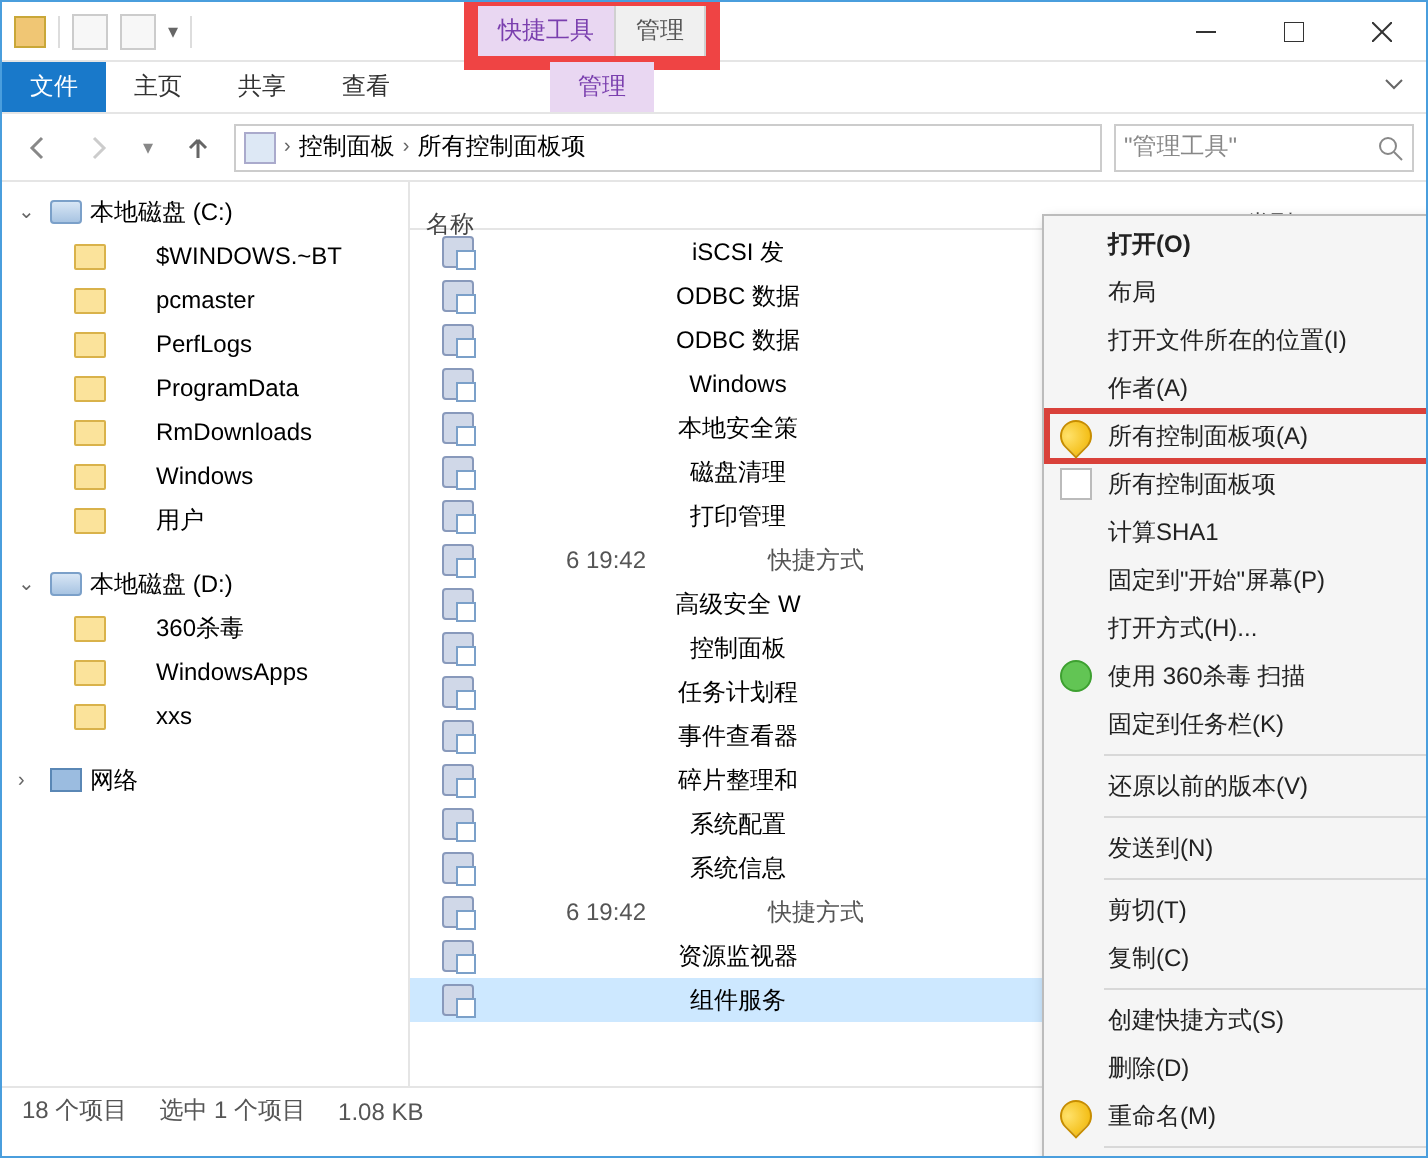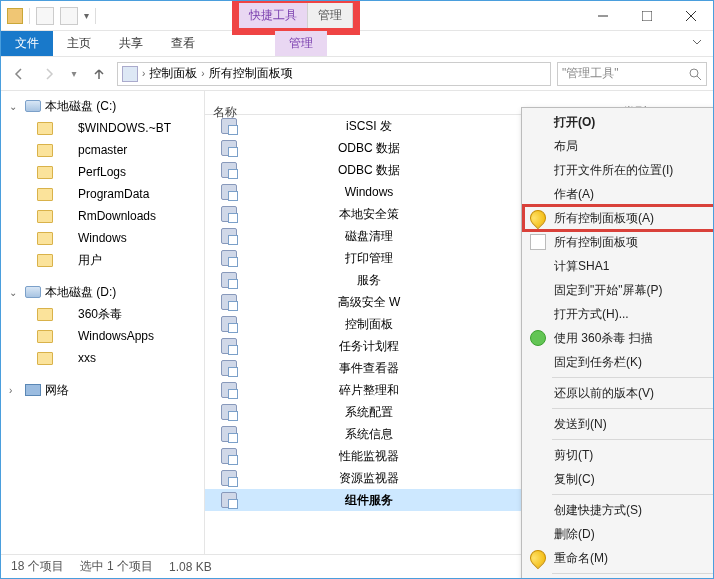--- a/index.html
+++ b/index.html
@@ -42,38 +42,38 @@
 .tree .spacer { height: 10px; }
 
 .list { flex: 1; position: relative; }
 .list-header { display: flex; height: 24px; align-items: center; border-bottom: 1px solid #e5e5e5; color: #444; }
 .list-header .col { padding: 0 8px; margin-top: 19px; }
 .col-name { width: 290px; padding-left: 16px; }
 .col-date { width: 120px; }
 .col-type { width: 90px; }
 .list-body { }
 .row { display: flex; align-items: center; height: 22px; text-align: center; }
-.row.selected { background: #cde8ff; font-weight: bold; }
+.row.selected { background: #cde8ff; }
 .row .ficon { width: 16px; height: 16px; margin: 0 6px 0 16px; background: #d0d8e8; border: 1px solid #8899bb; border-radius: 2px; position: relative; }
 .row .ficon::after { content:''; position:absolute; bottom:-2px; right:-2px; width:8px; height:8px; background:#fff; border:1px solid #7ba0c9; }
 .row .fname { width: 252px; white-space: nowrap; overflow: hidden; }
 .row .fdate { width: 120px; color: #555; }
 .row .ftype { width: 90px; color: #555; }
 
 .ctx-menu { position: absolute; left: 316px; top: 16px; width: 218px; background: #f5f5f5; border: 1px solid #bcbcbc; box-shadow: 2px 3px 6px rgba(0,0,0,0.25); z-index: 50; padding: 2px; }
 .ctx-item { height: 24px; display: flex; align-items: center; padding: 0 26px 0 30px; position: relative; color: #222; }
 .ctx-item .ic { position: absolute; left: 6px; width: 16px; height: 16px; }
 .ctx-item.bold { font-weight: bold; }
 .ctx-item.highlight { outline: 3px solid #d9413a; outline-offset: -1px; }
 .ctx-sep { height: 1px; background: #d8d8d8; margin: 3px 2px 3px 28px; }
 .ic.file { border: 1px solid #bbb; background: #fff; }
 .ic.shield { background: radial-gradient(circle at 30% 30%, #ffe26b, #f0b400); border-radius: 50% 50% 50% 0; transform: rotate(-45deg); border:1px solid #c78d00; }
 .ic.green { background: #62c554; border-radius: 50%; border:1px solid #3da030; }
 
-.statusbar { position: absolute; bottom: 0; left: 0; right: 0; height: 24px; border-top: 1px solid #e5e5e5; display: flex; align-items: center; padding: 0 10px; color: #555; gap: 16px; background: #fff; }
+.statusbar { position: absolute; bottom: 11px; left: 0; right: 0; height: 24px; border-top: 1px solid #e5e5e5; display: flex; align-items: center; padding: 0 10px; color: #555; gap: 16px; background: #fff; }
 .statusbar .viewbtns { margin-left: auto; display: flex; gap: 2px; }
 .statusbar .vb { width: 22px; height: 18px; border: 1px solid #ccc; background: #f5f5f5; }
 
 .watermark { position: absolute; right: 6px; bottom: 26px; color: #d9d9d9; font-size: 18px; font-style: italic; display:flex; align-items:center; gap:6px; }
 .watermark .logo { width: 30px; height: 22px; border: 2px solid #d9d9d9; border-radius: 3px 8px 3px 3px; }
 </style>
 </head>
 <body>
 
 <div class="titlebar">
@@ -264,21 +264,20 @@
           <span class="ftype">快捷方式</span>
         </div>
         <div class="row">
           <span class="ficon"></span>
           <span class="fname">打印管理</span>
           <span class="fdate">6 19:43</span>
           <span class="ftype">快捷方式</span>
         </div>
         <div class="row">
           <span class="ficon"></span>
-          <span class="fname">服务</span>
           <span class="fdate">6 19:42</span>
           <span class="ftype">快捷方式</span>
         </div>
         <div class="row">
           <span class="ficon"></span>
           <span class="fname">高级安全 W</span>
           <span class="fdate">6 19:42</span>
           <span class="ftype">快捷方式</span>
         </div>
         <div class="row">
@@ -312,21 +311,20 @@
           <span class="ftype">快捷方式</span>
         </div>
         <div class="row">
           <span class="ficon"></span>
           <span class="fname">系统信息</span>
           <span class="fdate">6 19:42</span>
           <span class="ftype">快捷方式</span>
         </div>
         <div class="row">
           <span class="ficon"></span>
-          <span class="fname">性能监视器</span>
           <span class="fdate">6 19:42</span>
           <span class="ftype">快捷方式</span>
         </div>
         <div class="row">
           <span class="ficon"></span>
           <span class="fname">资源监视器</span>
           <span class="fdate">6 19:42</span>
           <span class="ftype">快捷方式</span>
         </div>
         <div class="row selected">

